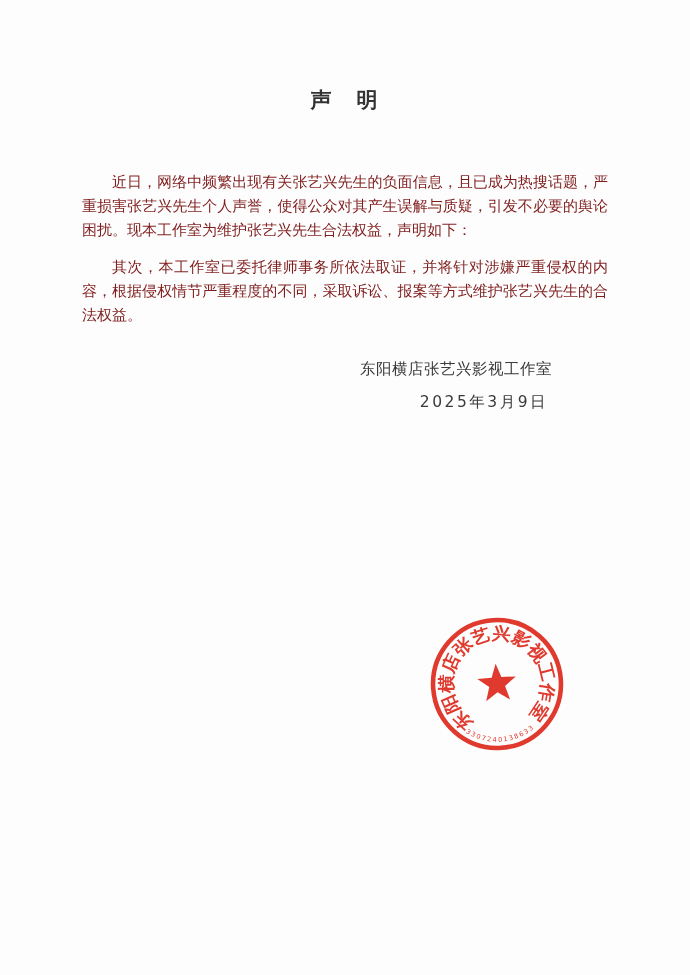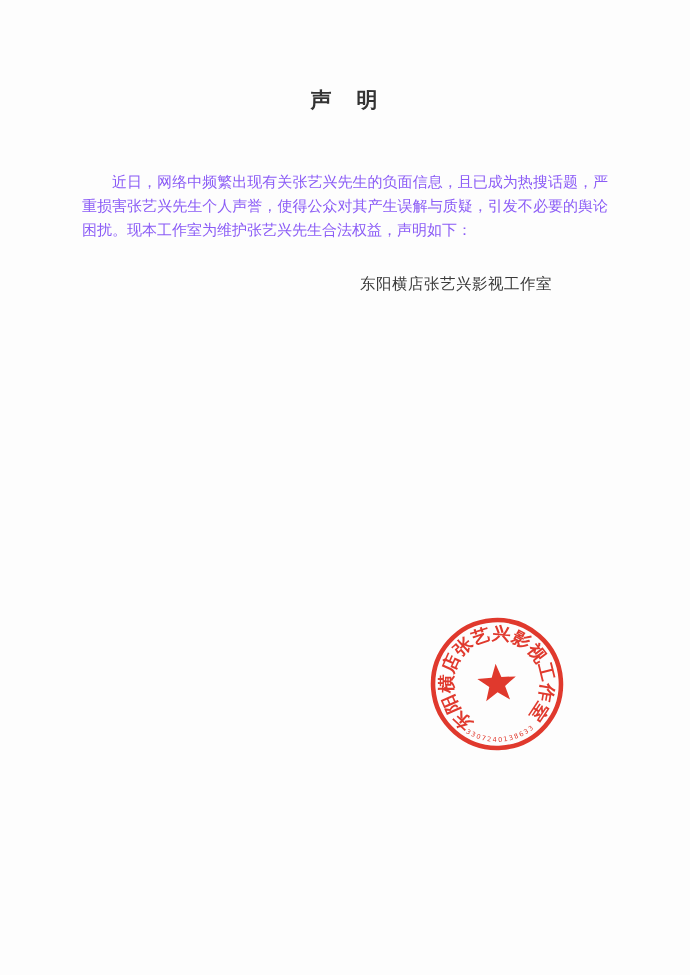--- a/index.html
+++ b/index.html
@@ -25,21 +25,21 @@
     font-weight: 600;
     letter-spacing: 2px;
     color: #333333;
   }
   .content p {
     margin: 0 0 13px 0;
     font-size: 15px;
     line-height: 24px;
     text-align: justify;
     text-indent: 2em;
-    color: #8b5cf6;
+    color: #7f1d1d;
   }
   .sig-block {
     margin-top: 32px;
     display: flex;
     flex-direction: column;
     align-items: flex-end;
     font-size: 15.5px;
     color: #3a3a3a;
   }
   .sig {
@@ -74,24 +74,26 @@
 </style>
 </head>
 <body>
 
 <div class="page">
 
   <h1 class="title">声　明</h1>
 
   <div class="content">
     <p>近日，网络中频繁出现有关张艺兴先生的负面信息，且已成为热搜话题，严重损害张艺兴先生个人声誉，使得公众对其产生误解与质疑，引发不必要的舆论困扰。现本工作室为维护张艺兴先生合法权益，声明如下：</p>
+    <p>其次，本工作室已委托律师事务所依法取证，并将针对涉嫌严重侵权的内容，根据侵权情节严重程度的不同，采取诉讼、报案等方式维护张艺兴先生的合法权益。</p>
   </div>
 
   <div class="sig-block">
     <div class="sig">东阳横店张艺兴影视工作室</div>
+    <div class="date">2025年3月9日</div>
   </div>
 
   <svg class="stamp" viewBox="0 0 132 132" xmlns="http://www.w3.org/2000/svg">
     <defs>
       <path id="arc-top" d="M 40.76 102.04 A 44 44 0 1 1 91.24 102.04" fill="none"></path>
       <path id="arc-bottom" d="M 16.6 94.5 A 57 57 0 0 0 115.4 94.5" fill="none"></path>
     </defs>
     <circle cx="66" cy="66" r="63" fill="none" stroke="#e02a1d" stroke-width="4.5"></circle>
     <polygon points="66,46 70.8,59.4 85,59.8 73.8,68.5 77.8,82.2 66,74.2 54.2,82.2 58.2,68.5 47,59.8 61.2,59.4" fill="#e02a1d"></polygon>
     <text class="ring-text" fill="#e02a1d">

